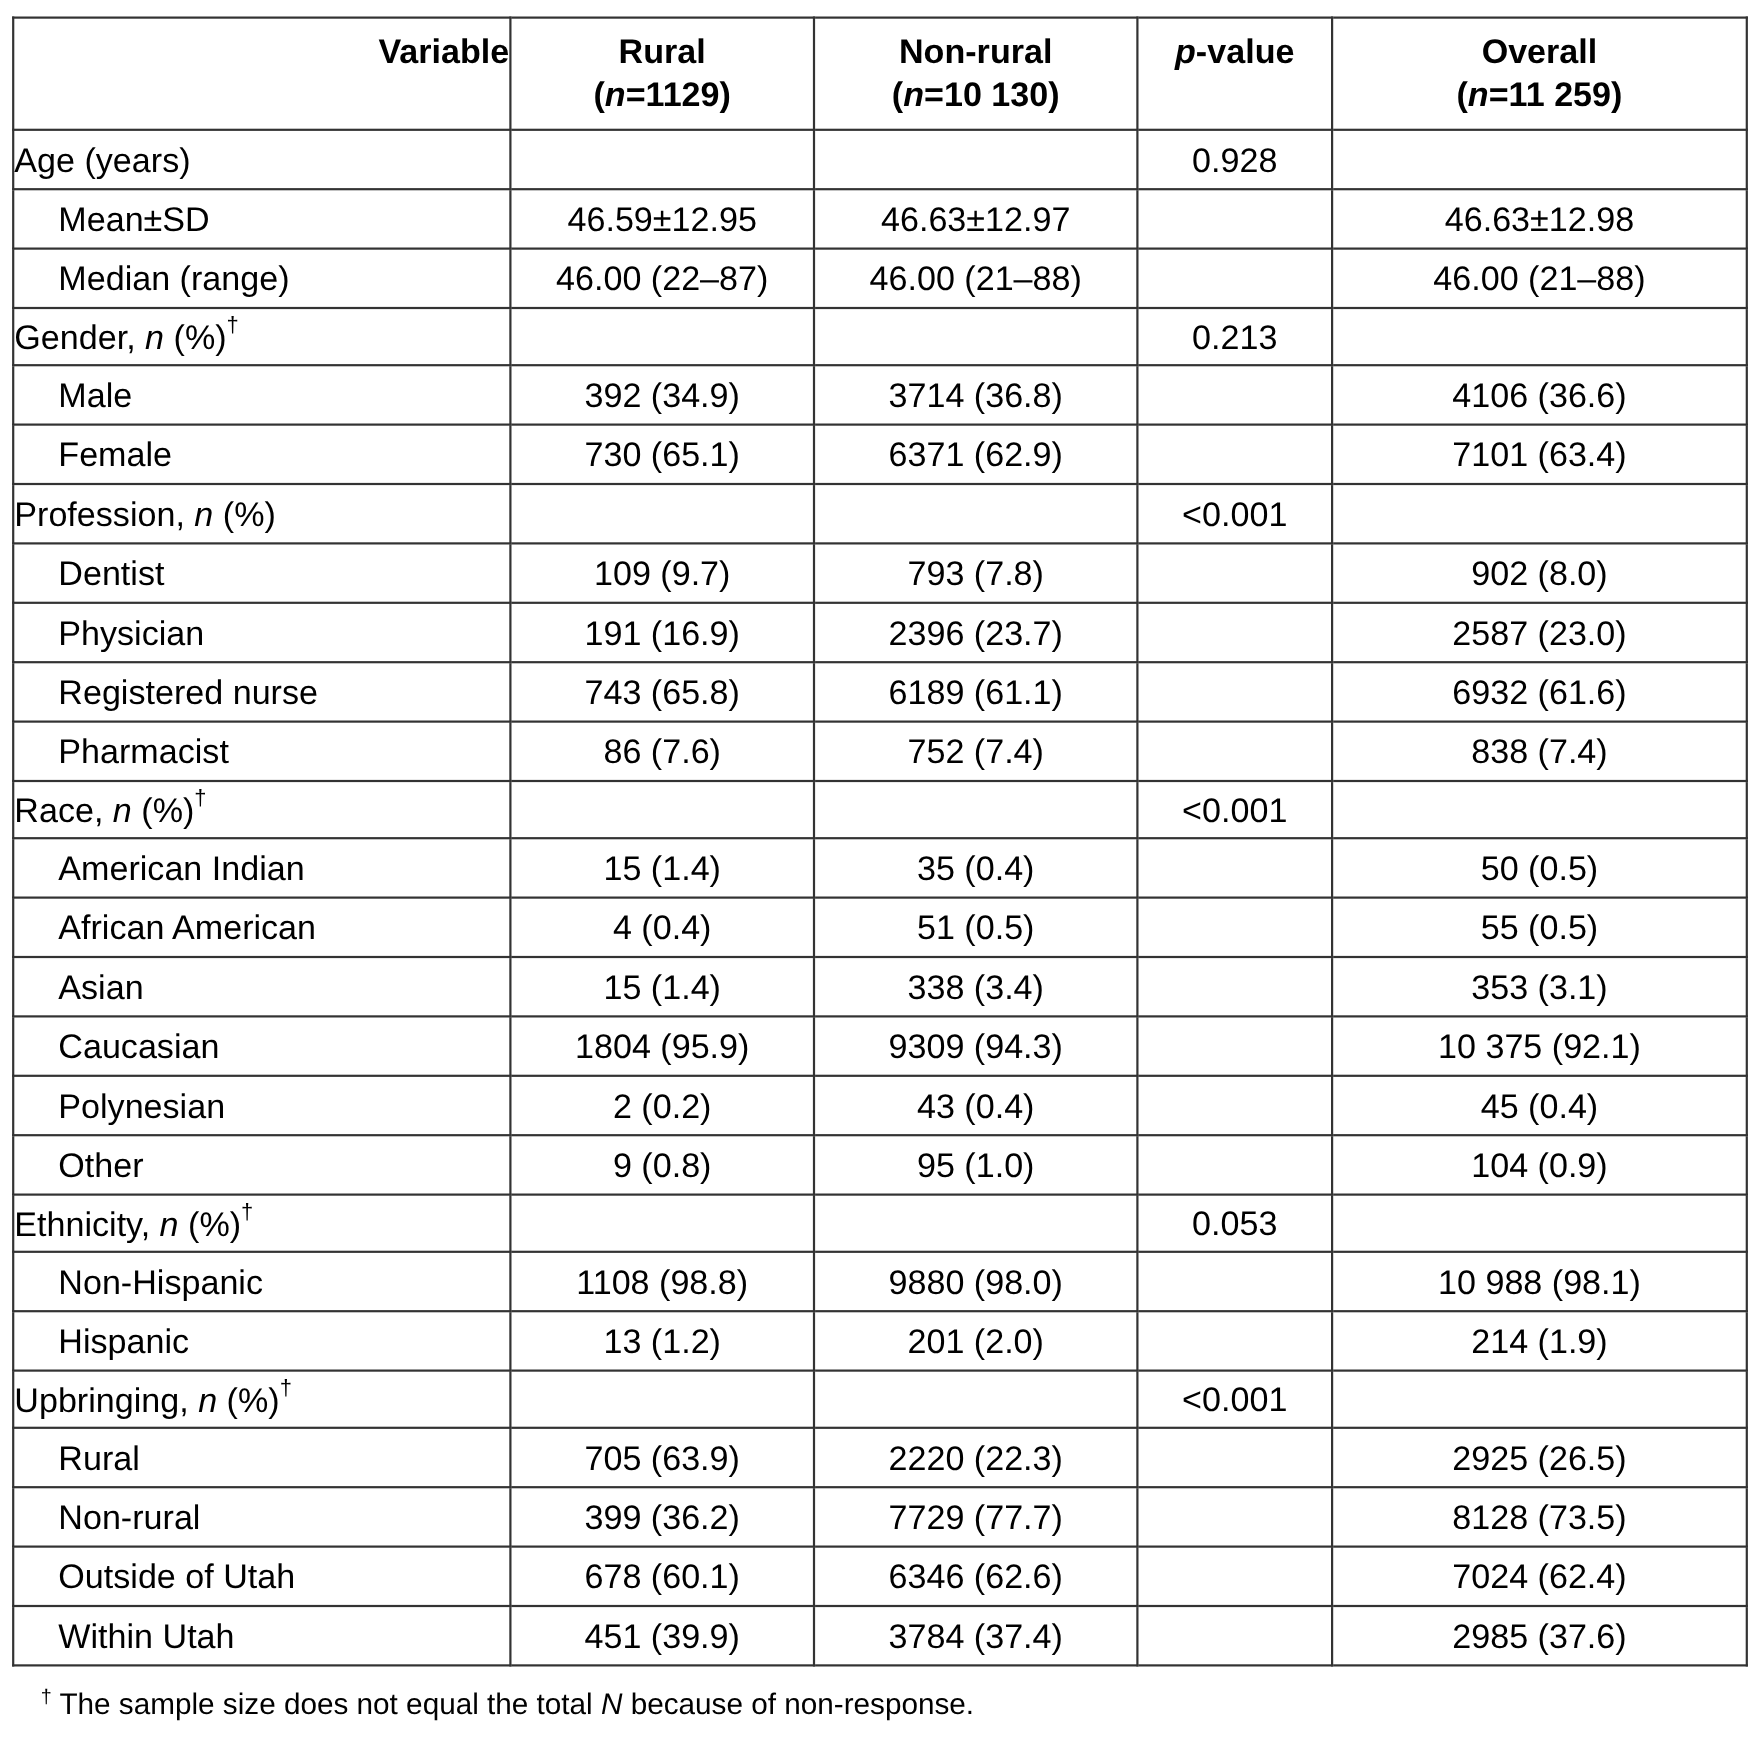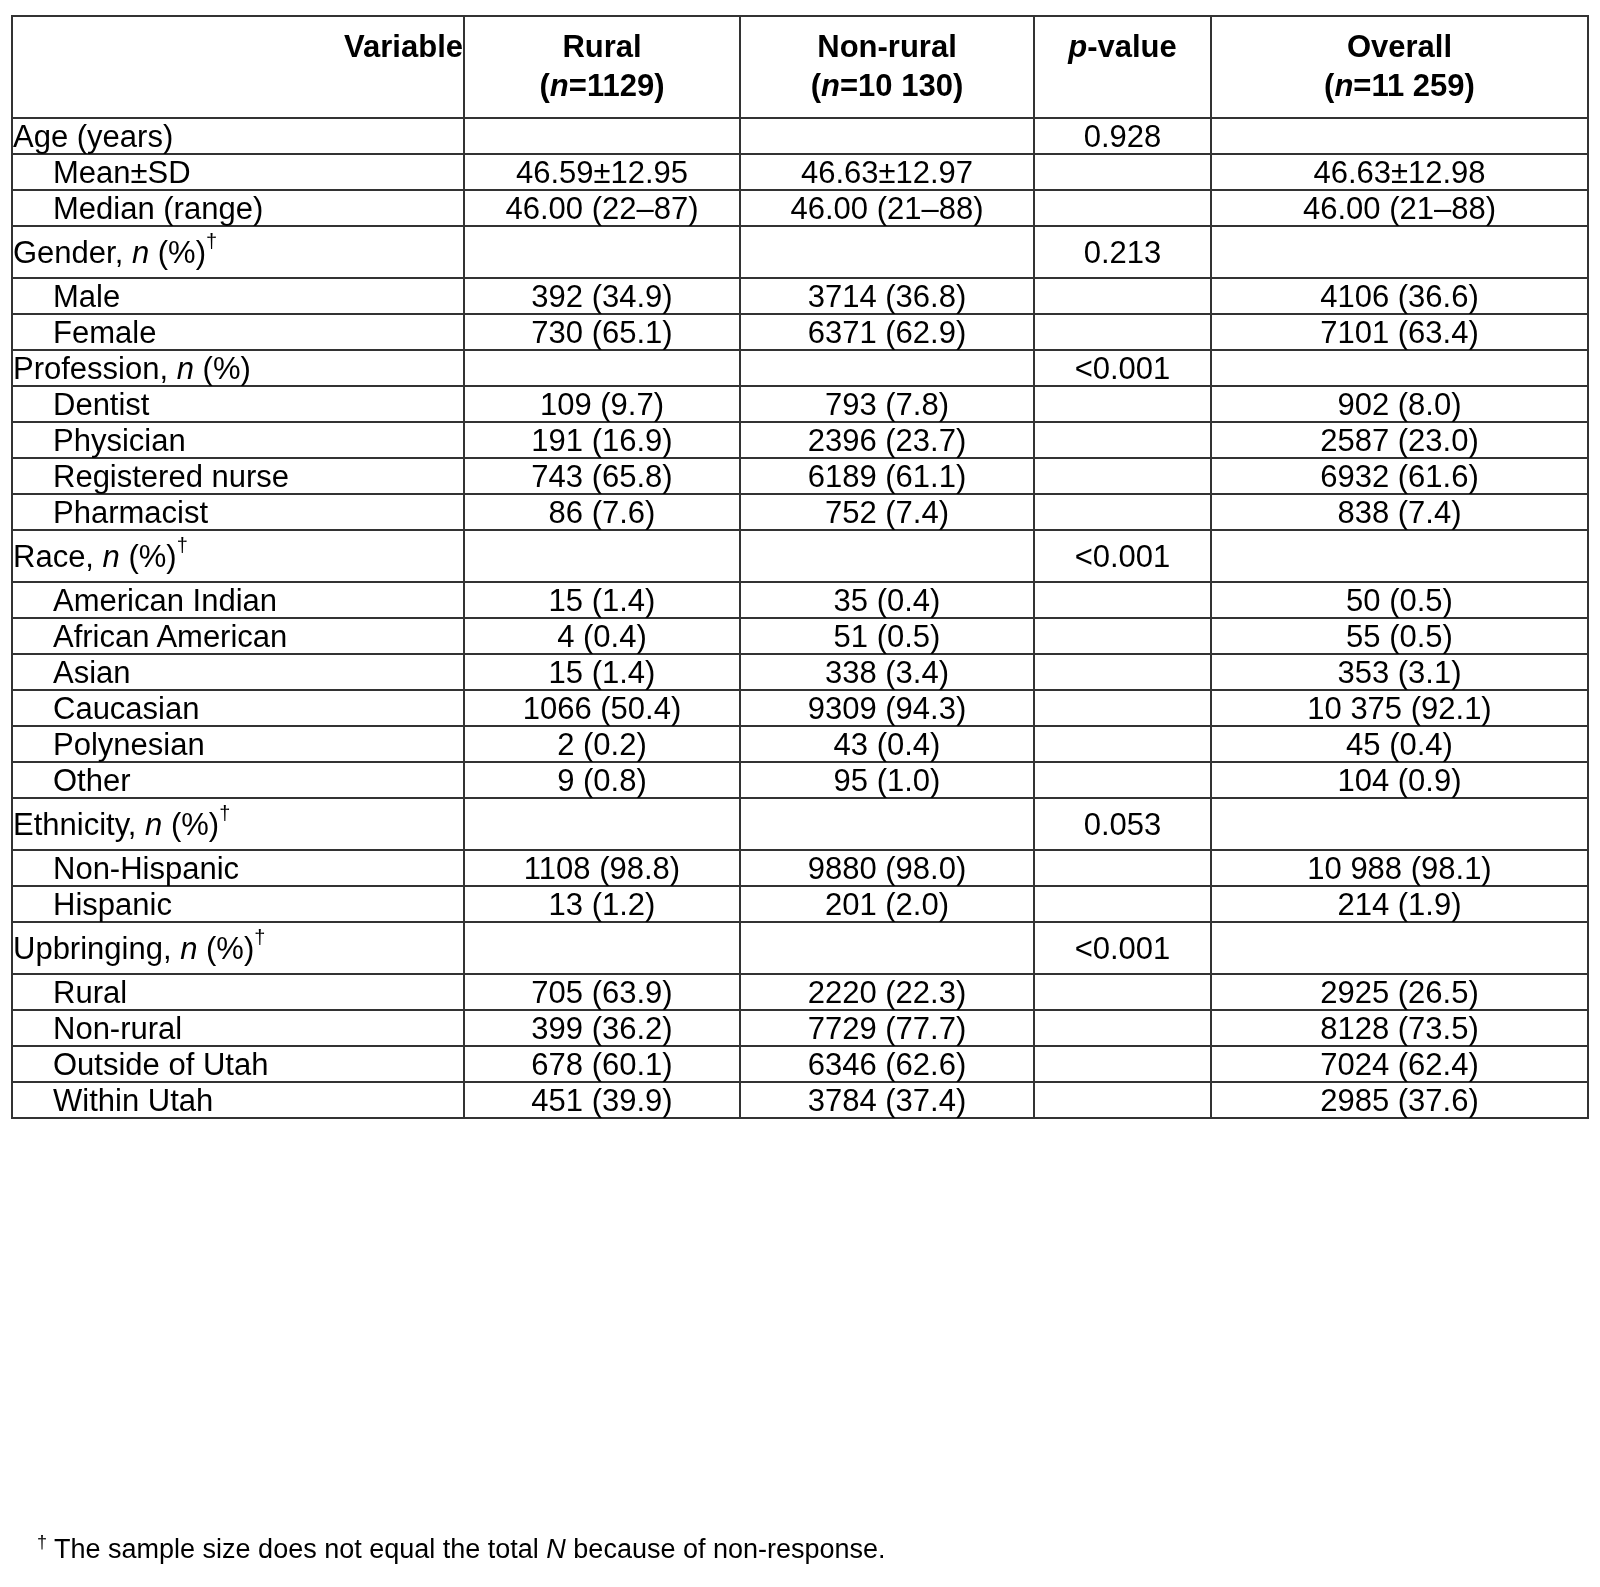--- a/index.html
+++ b/index.html
@@ -18,21 +18,21 @@
   table.data col.c3 { width: 177px; }
   table.data col.c4 { width: 377px; }
   table.data th, table.data td {
     border: 2px solid #333; padding: 0; line-height: 1; vertical-align: middle;
   }
   table.data thead th {
     height: 90px; font-weight: bold; text-align: center; vertical-align: top;
     padding-top: 10px; line-height: 39px;
   }
   table.data thead th.var-h { text-align: right; padding-left: 22px; }
-  table.data tbody tr { height: 36px; }
+  table.data tbody tr { height: 54px; }
   table.data tbody tr.tall { height: 52px; }
   td.label { text-align: left; padding-left: 22px; }
   td.label.sub { padding-left: 40px; }
   td.num { text-align: center; }
   td.p { text-align: center; vertical-align: top; padding-top: 8px; }
   sup.dag { font-size: 20px; position: relative; top: -4px; }
   .footnotes {
     position: absolute; left: 37px; top: 1524px; font-size: 27px; line-height: 36px;
   }
   .footnotes sup { font-size: 18px; }
@@ -171,21 +171,21 @@
       </tr>
       <tr>
         <td class="label sub">Asian</td>
         <td class="num">15 (1.4)</td>
         <td class="num">338 (3.4)</td>
         <td class="num"></td>
         <td class="num">353 (3.1)</td>
       </tr>
       <tr>
         <td class="label sub">Caucasian</td>
-        <td class="num">1066 (50.4)</td>
+        <td class="num">1804 (95.9)</td>
         <td class="num">9309 (94.3)</td>
         <td class="num"></td>
         <td class="num">10 375 (92.1)</td>
       </tr>
       <tr>
         <td class="label sub">Polynesian</td>
         <td class="num">2 (0.2)</td>
         <td class="num">43 (0.4)</td>
         <td class="num"></td>
         <td class="num">45 (0.4)</td>

